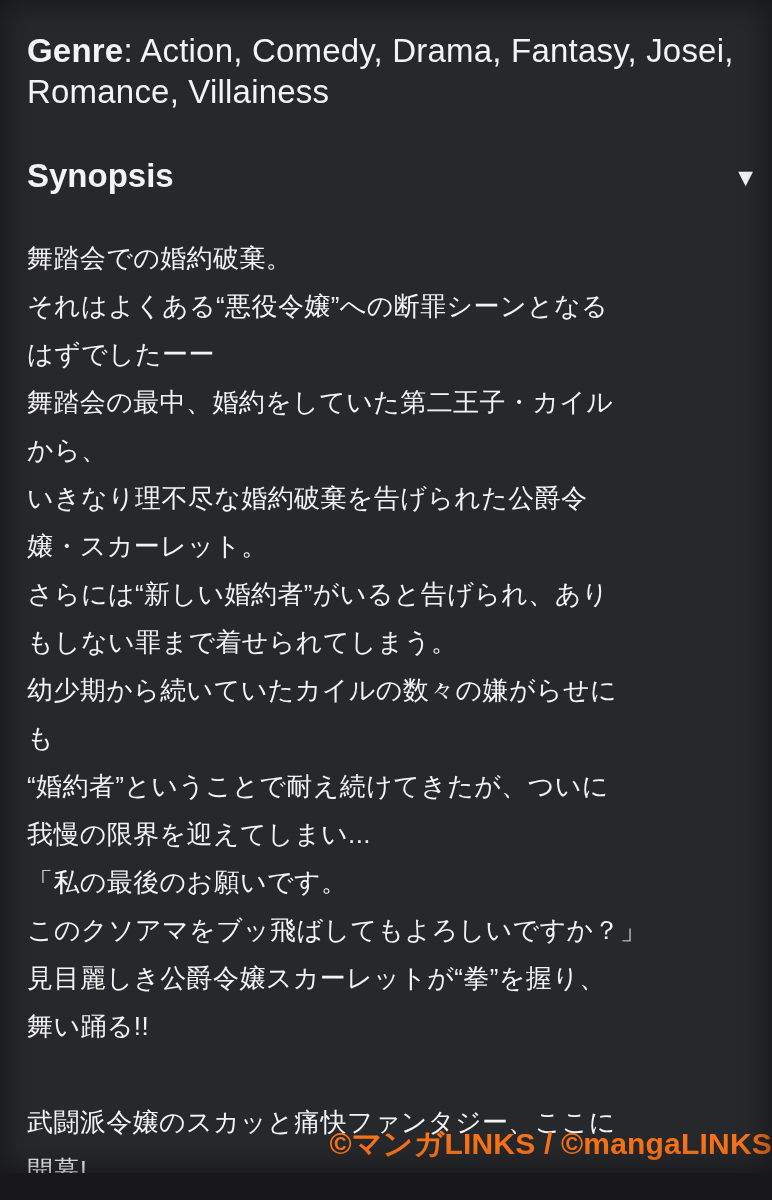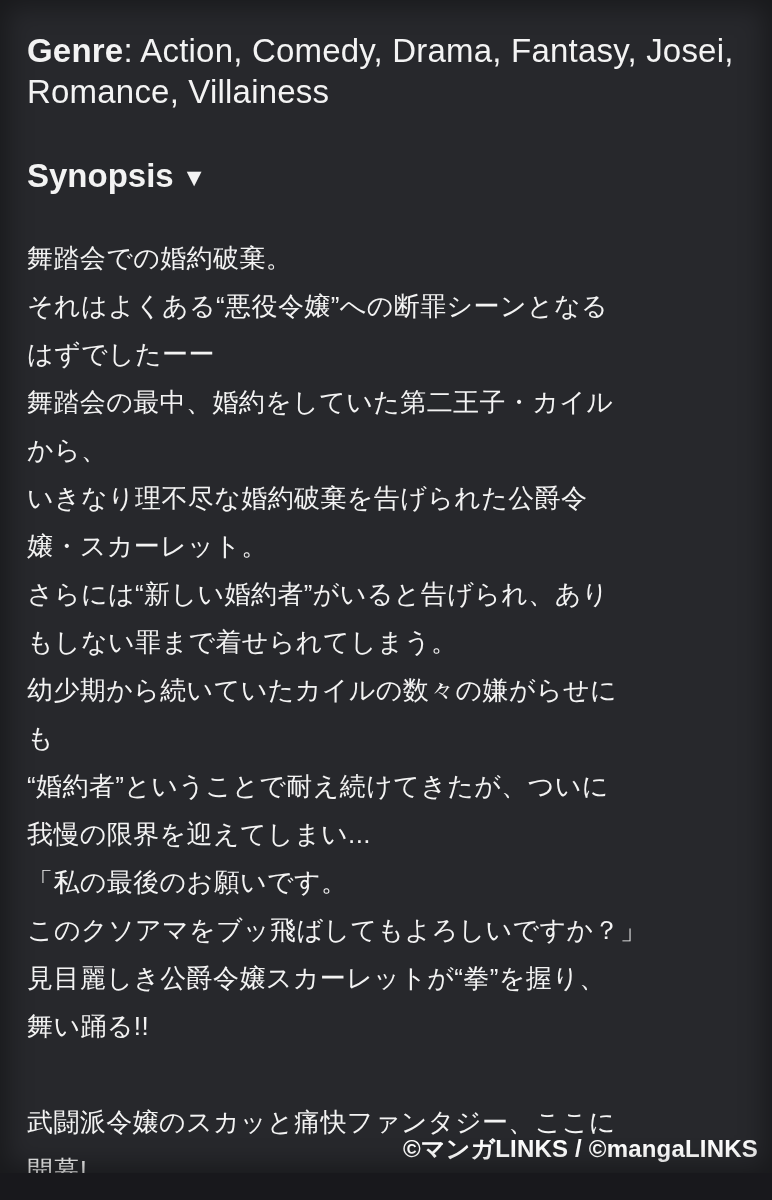--- a/index.html
+++ b/index.html
@@ -32,42 +32,43 @@
   .synopsis-heading {
     margin: 46px 0 0 0;
     font-size: 33px;
     line-height: 36px;
     font-weight: 700;
     display: flex;
     align-items: center;
     gap: 8px;
     cursor: pointer;
     user-select: none;
+    justify-content: space-between;
   }
   .synopsis-heading .tri {
     font-size: 25px;
     line-height: 1;
     transform: translateY(1px);
   }
   .body-text {
     margin-top: 40px;
     font-size: 26px;
     line-height: 48px;
     font-weight: 400;
     letter-spacing: 0.4px;
     white-space: pre;
   }
   .copyright {
     position: absolute;
-    right: 14px;
+    right: 0;
     bottom: 8px;
-    font-size: 24px;
+    font-size: 30px;
     font-weight: 700;
     letter-spacing: 0.2px;
-    color: #ffffff;
+    color: #f97316;
   }
   .vignette {
     position: absolute;
     inset: 0;
     pointer-events: none;
     box-shadow: inset 0 0 26px 7px rgba(0, 0, 0, 0.38);
   }
 </style>
 </head>
 <body>

